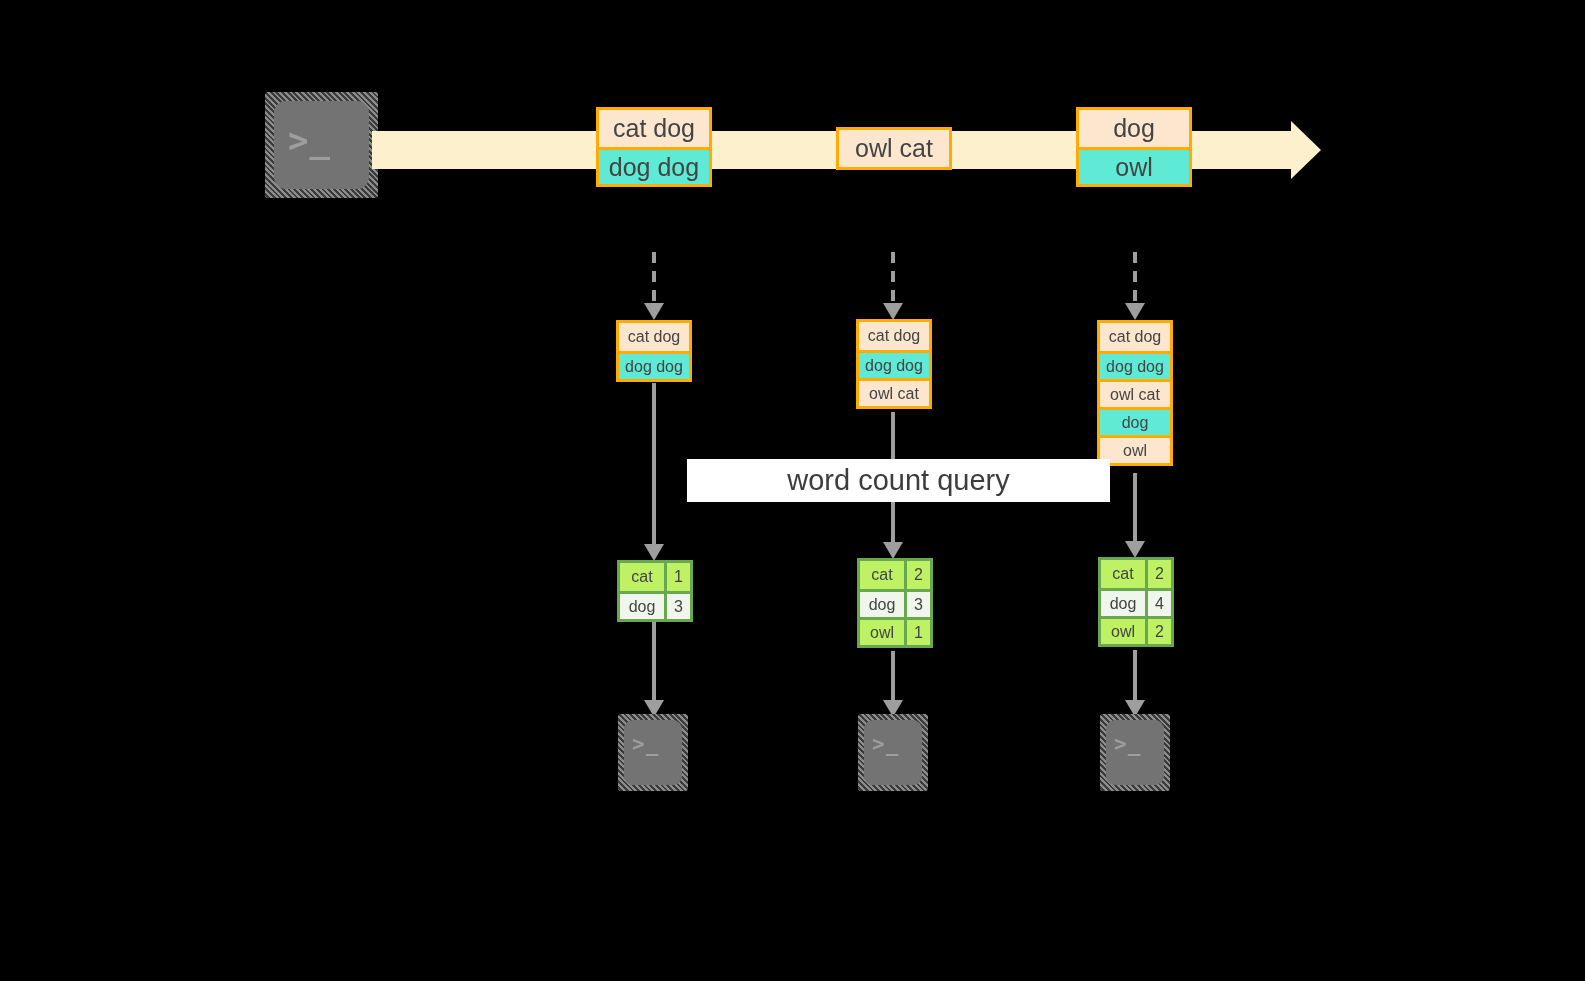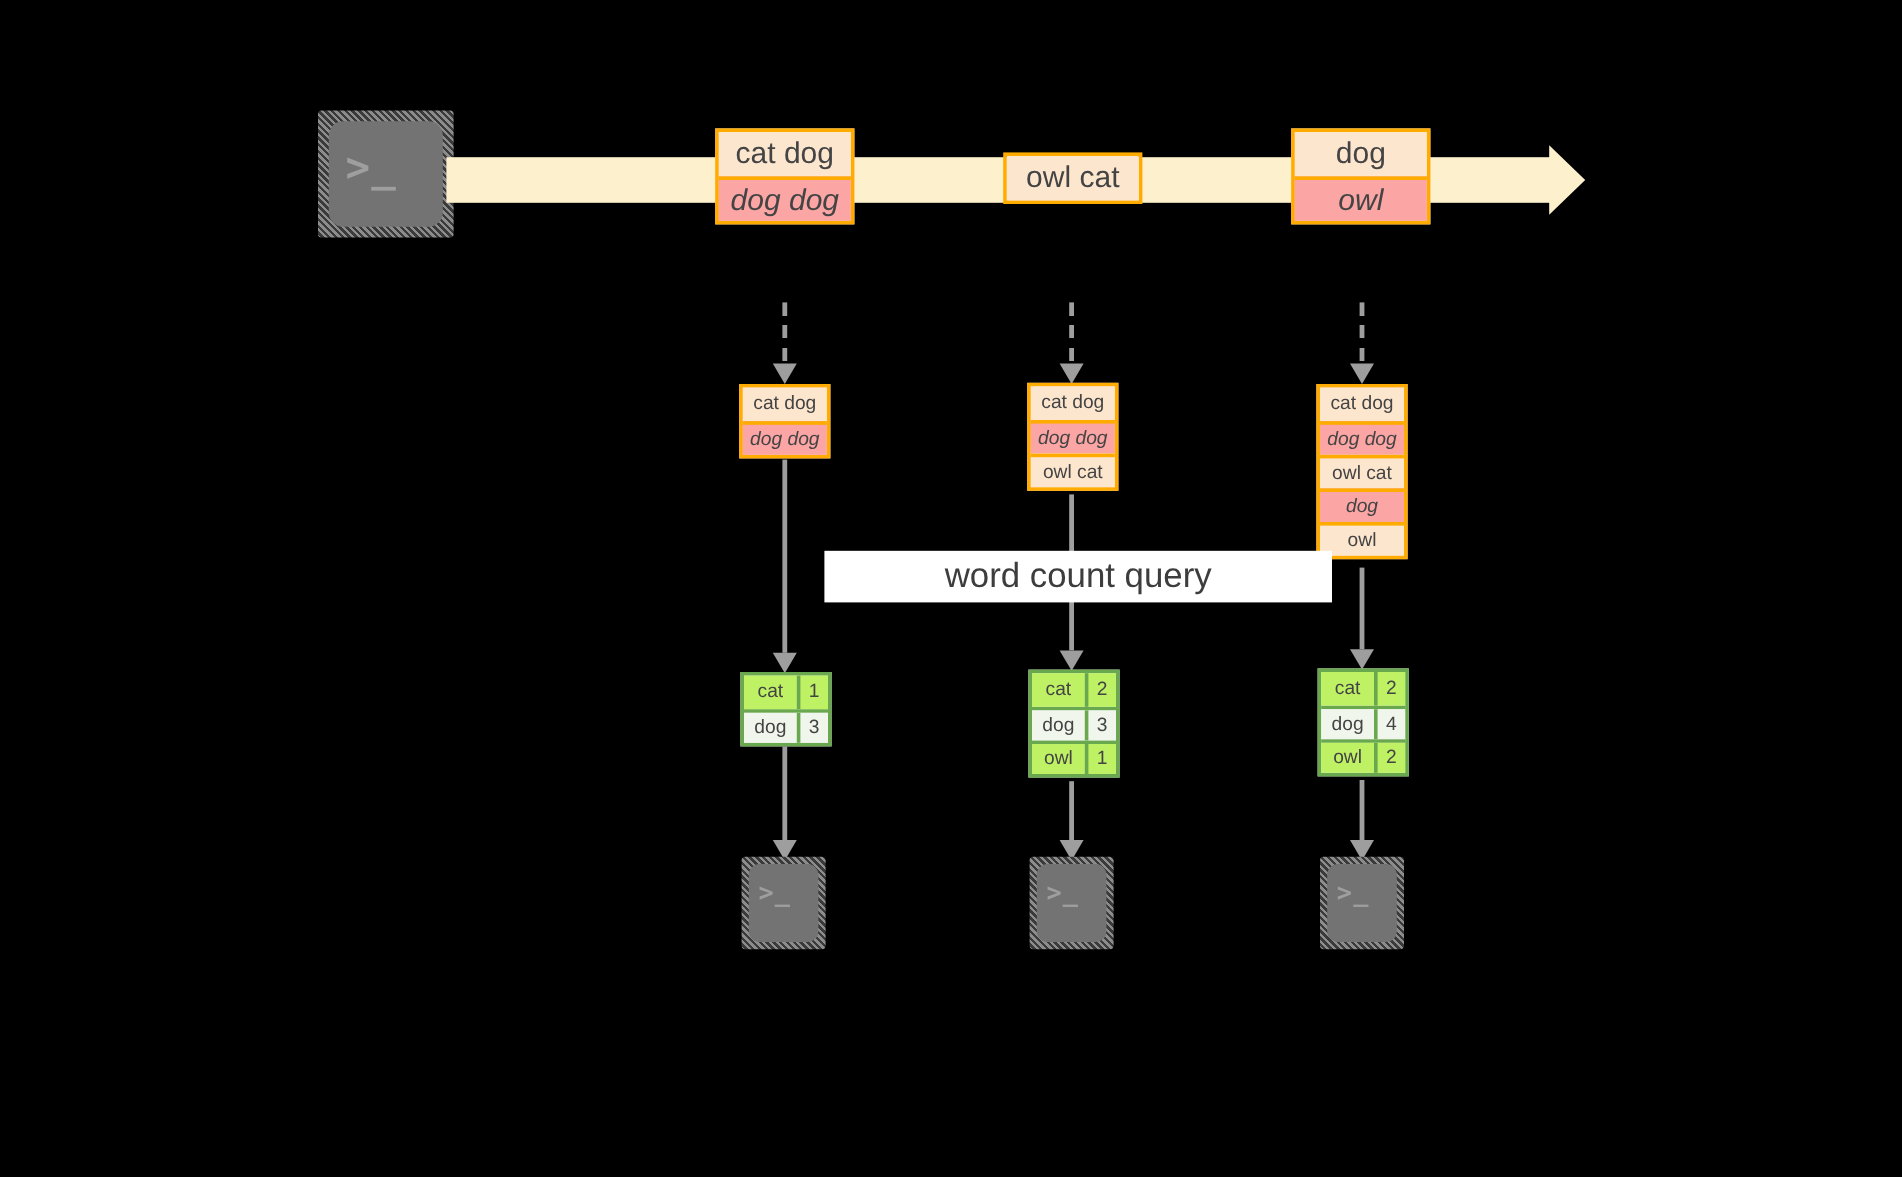--- a/index.html
+++ b/index.html
@@ -70,21 +70,21 @@
   }
   .msgbox .row{
     box-sizing:border-box;
     display:flex;
     align-items:center;
     justify-content:center;
     color:#444444;
     white-space:nowrap;
   }
   .msgbox .row.odd{ background:#fde6ce; }
-  .msgbox .row.even{ background:#fca5a5;font-style:italic; }
+  .msgbox .row.even{ background:#5eead4; }
   .msgbox .row + .row{ border-top:3px solid #ffab00; }
 
   .msgbox.lg .row{ height:37px; font-size:25px; }
   .msgbox.sm .row{ height:28px; font-size:16px; }
 
   
   .restable{
     position:absolute;
     box-sizing:border-box;
     border:3px solid #6aa84f;

